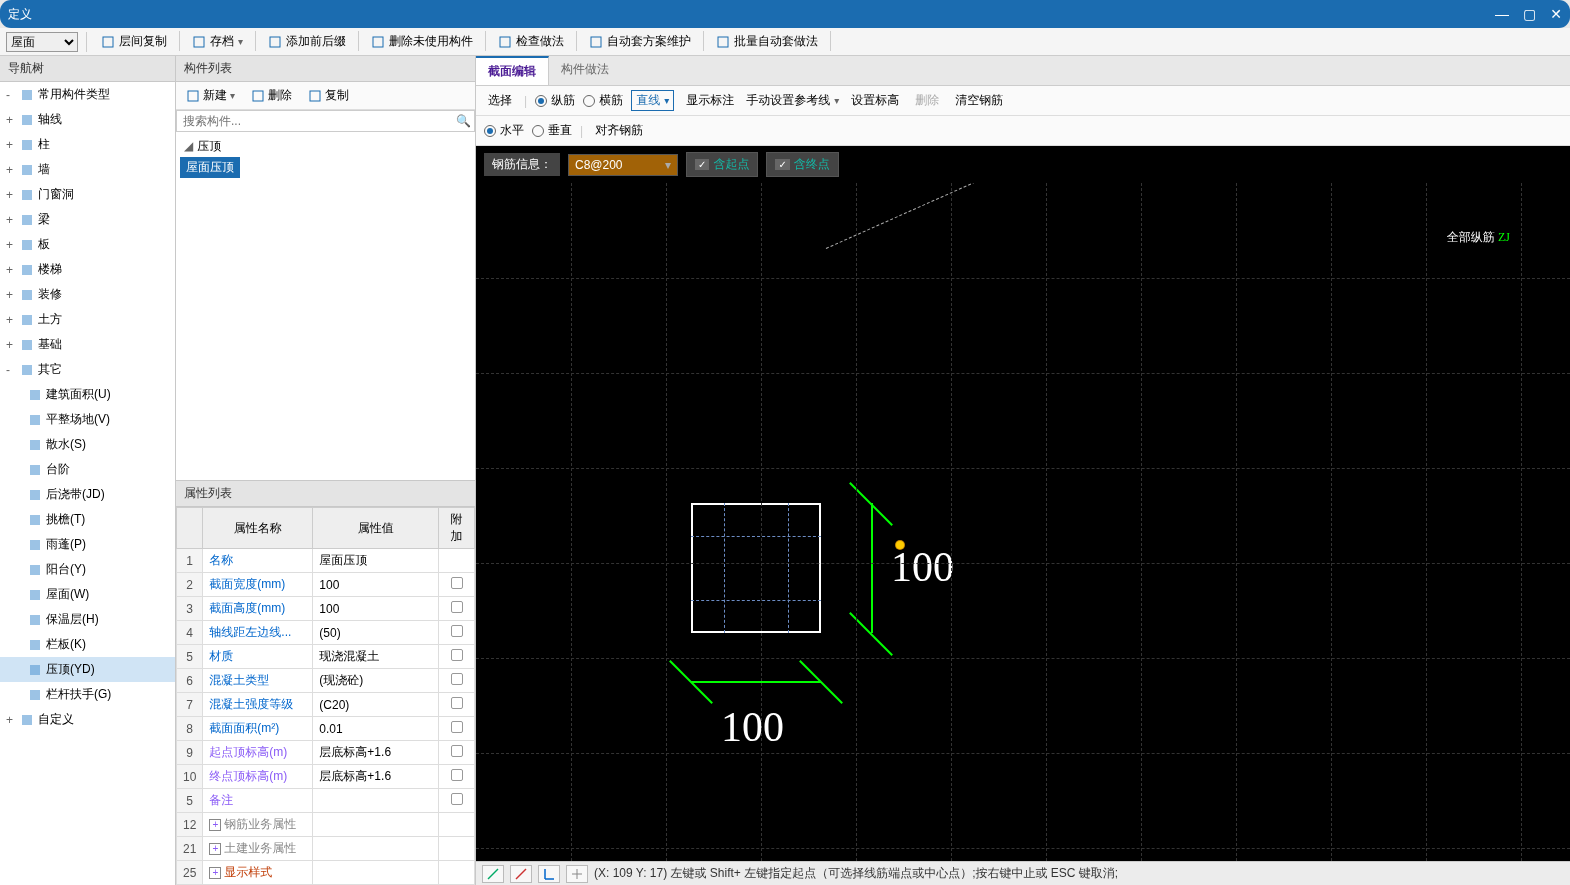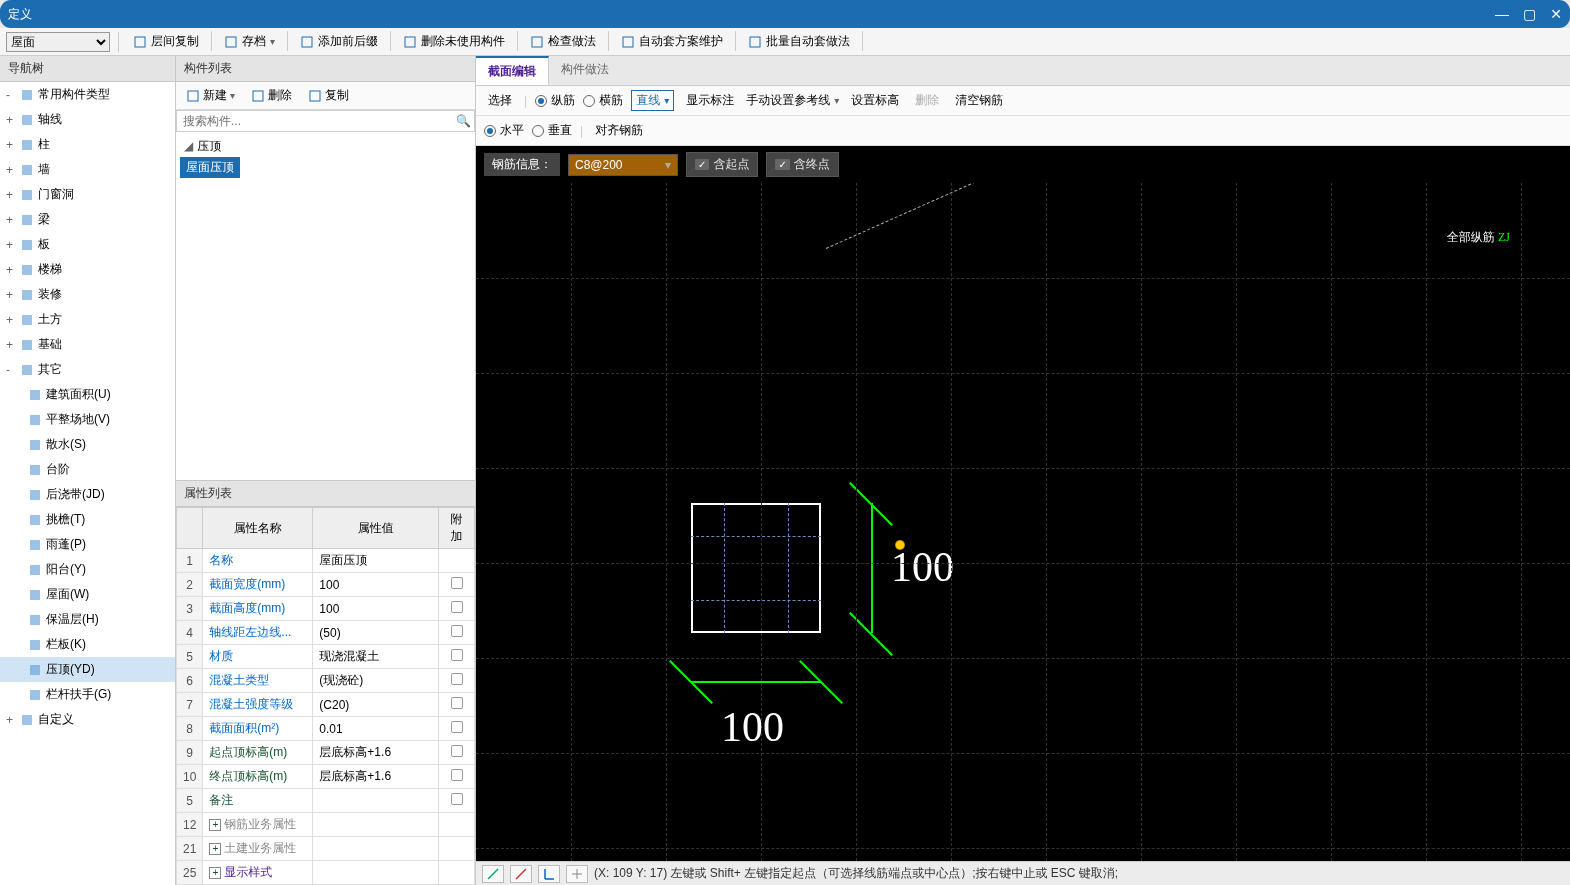--- a/index.html
+++ b/index.html
@@ -4,21 +4,21 @@
 <style>
 * { box-sizing: border-box; margin: 0; padding: 0; font-family: "Microsoft YaHei", sans-serif; font-size: 12px; }
 body { width: 1570px; height: 885px; background: #e8e8e8; overflow: hidden; }
 
 .titlebar { height: 28px; background: #1b6cb0; color: #fff; display: flex; align-items: center; padding: 0 8px; border-radius: 11px; }
 .titlebar-title { flex: 1; }
 .titlebar-btns { display: flex; gap: 14px; align-items: center; }
 .titlebar-btns span { cursor: pointer; font-size: 14px; }
 
 .toolbar { height: 28px; background: #f5f5f5; border-bottom: 1px solid #ccc; display: flex; align-items: center; padding: 0 6px; gap: 6px; }
-.toolbar select { width: 104px; height: 20px; border: 1px solid #999; font-size: 12px; }
+.toolbar select { width: 72px; height: 20px; border: 1px solid #999; font-size: 12px; }
 .toolbar-sep { width: 1px; height: 20px; background: #ccc; margin: 0 2px; }
 .tb-btn { display: flex; align-items: center; gap: 4px; padding: 2px 6px; cursor: pointer; }
 
 .main { display: flex; height: calc(100% - 56px); }
 
 .nav-panel { width: 176px; background: #f4f4f4; border-right: 1px solid #c8c8c8; display: flex; flex-direction: column; }
 .panel-header { background: #e4e4e4; border-bottom: 1px solid #c8c8c8; padding: 4px 8px; font-size: 12px; color: #333; }
 .nav-tree { flex: 1; overflow-y: auto; background: #fff; }
 .nav-item { display: flex; align-items: center; padding: 4px 6px; cursor: pointer; gap: 4px; }
 .nav-item.selected { background: #d0e4f5; }
@@ -39,21 +39,21 @@
 .ct-item.selected { background: #1b6cb0; color: #fff; display: inline-block; padding: 2px 6px; }
 
 .prop-panel { border-top: 1px solid #c8c8c8; display: flex; flex-direction: column; }
 .prop-table { background: #fff; }
 .prop-table table { width: 100%; border-collapse: collapse; }
 .prop-table th { background: #eee; border: 1px solid #ccc; padding: 3px 6px; font-weight: normal; text-align: center; }
 .prop-table td { border: 1px solid #ddd; padding: 3px 6px; }
 .prop-table td.rowidx { text-align: center; background: #f4f4f4; color: #555; width: 24px; }
 .prop-table td.name { width: 110px; }
 .prop-table td.name a { color: #0066cc; text-decoration: none; }
-.prop-table td.name span { color: #14532d; }
+.prop-table td.name span { color: #8b5cf6; }
 .prop-table td.attach { width: 36px; text-align: center; }
 .chk { display: inline-block; width: 12px; height: 12px; border: 1px solid #999; background: #fff; border-radius: 2px; }
 
 .editor-panel { flex: 1; display: flex; flex-direction: column; background: #fff; }
 .ed-tabs { display: flex; background: #e8e8e8; border-bottom: 1px solid #ccc; }
 .ed-tab { padding: 5px 12px; cursor: pointer; color: #666; }
 .ed-tab.active { background: #fff; color: #4c1d95; border-top: 2px solid #1b6cb0; border-right: 1px solid #ccc; font-weight: bold; }
 
 .ed-toolbar { display: flex; align-items: center; gap: 8px; padding: 4px 8px; border-bottom: 1px solid #ddd; background: #fafafa; flex-wrap: wrap; }
 .ed-toolbar2 { display: flex; align-items: center; gap: 8px; padding: 4px 8px; border-bottom: 1px solid #ddd; background: #fafafa; }
@@ -64,21 +64,21 @@
 .combo::after { content: "▾"; font-size: 10px; }
 .txt-btn { cursor: pointer; padding: 2px 4px; }
 .txt-btn.disabled { color: #aaa; }
 .dd-btn { cursor: pointer; display: inline-flex; align-items: center; gap: 4px; }
 .dd-btn::after { content: "▾"; font-size: 10px; color: #666; }
 
 .canvas-bar { background: #000; padding: 6px 8px; display: flex; align-items: center; gap: 8px; }
 .info-lbl { background: #444; color: #fff; padding: 3px 8px; }
 .info-input { background: #a16207; color: #fff; border: 1px solid #555; padding: 3px 6px; width: 110px; display: flex; align-items: center; justify-content: space-between; }
 .info-input::after { content: "▾"; color: #aaa; }
-.chk-btn { background: #444; color: #e5e5e5; padding: 3px 8px; display: inline-flex; align-items: center; gap: 4px; border: 1px solid #555; cursor: pointer; }
+.chk-btn { background: #444; color: #14b8a6; padding: 3px 8px; display: inline-flex; align-items: center; gap: 4px; border: 1px solid #555; cursor: pointer; }
 .chk-btn::before { content: "✓"; background: #666; color: #fff; padding: 0 3px; font-size: 10px; }
 
 .canvas { flex: 1; background: #000; position: relative; overflow: hidden; }
 .grid-line { position: absolute; background: rgba(80,80,80,0.5); }
 .grid-v { width: 1px; top: 0; bottom: 0; }
 .grid-h { height: 1px; left: 0; right: 0; }
 
 .shape-box { position: absolute; border: 2px solid #fff; }
 .dash-line { position: absolute; border: none; border-top: 1px dashed #6c8cc4; }
 .dash-line-v { position: absolute; border: none; border-left: 1px dashed #6c8cc4; }
@@ -458,21 +458,21 @@
                 <td class="attach"></td>
               </tr>
               <tr>
                 <td class="rowidx">21</td>
                 <td class="name"><span class="expand-btn">+</span><span style="color:#888">土建业务属性</span></td>
                 <td></td>
                 <td class="attach"></td>
               </tr>
               <tr>
                 <td class="rowidx">25</td>
-                <td class="name"><span class="expand-btn">+</span><span style="color:#4c1d95">显示样式</span></td>
+                <td class="name"><span class="expand-btn">+</span><span style="color:#c2410c">显示样式</span></td>
                 <td></td>
                 <td class="attach"></td>
               </tr>
             </tbody>
         </table>
       </div>
     </div>
   </div>
 
   <div class="editor-panel">

